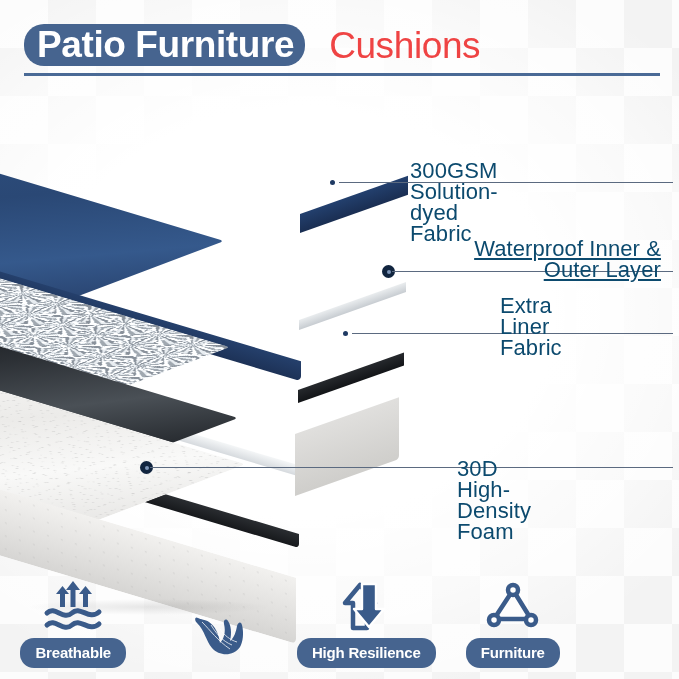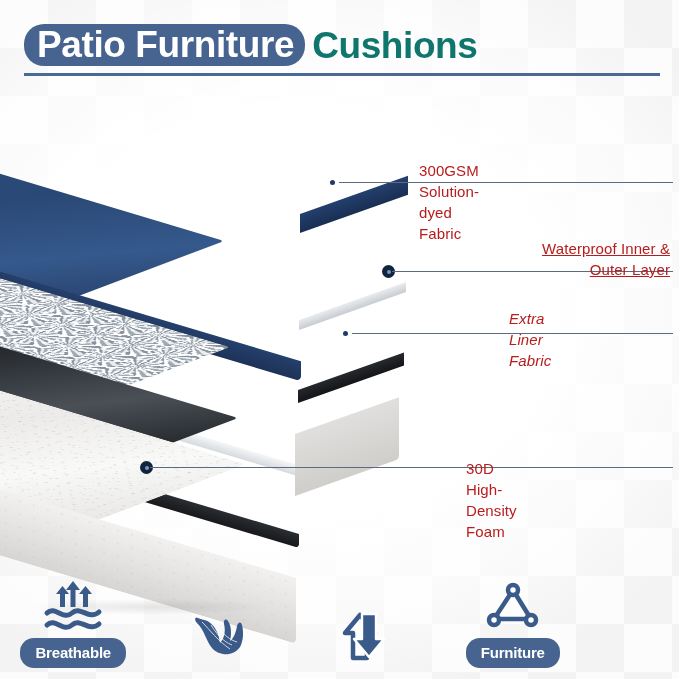--- a/index.html
+++ b/index.html
@@ -39,22 +39,22 @@
     border-radius:20px;
     padding:2px 11px 4px 13px;
     display:flex;align-items:center;height:42px;
     box-sizing:border-box;
   }
   #title-badge-text{
     color:#ffffff;font-weight:bold;font-size:37px;line-height:37px;
     letter-spacing:-0.4px;white-space:nowrap;
   }
   #title-tail{
-    color:#0f766e;font-weight:bold;font-size:37px;line-height:37px;
-    letter-spacing:-0.4px;white-space:nowrap;margin-left:7px;
+    color:#ef4444;font-weight:normal;font-size:37px;line-height:37px;
+    letter-spacing:-0.4px;white-space:nowrap;margin-left:24px;
   }
   #title-rule{
     position:absolute;left:24px;top:73px;width:636px;height:3px;
     background:#4a6a96;
   }
 
   
   #illustration{position:absolute;left:-10px;top:128px;width:440px;height:410px;}
   .slab{position:absolute;}
 
@@ -172,22 +172,22 @@
     background:#ffffff;border:2.2px solid #ffffff;
     box-sizing:border-box;
     display:flex;align-items:center;justify-content:center;
   }
   .callout-dot::after{
     content:"";width:5px;height:5px;border-radius:50%;background:#1f3a63;
   }
   .callout-dot.dark{background:#11253f;border-color:#11253f;}
   .callout-dot.dark::after{background:#7d95b8;width:4px;height:4px;}
   .callout-text{
-    position:absolute;color:#b91c1c;font-size:15px;line-height:21px;
-    white-space:pre-line;font-weight:400;letter-spacing:.1px;margin-left:9px;
+    position:absolute;color:#0c4a6e;font-size:22px;line-height:21px;
+    white-space:pre-line;font-weight:400;letter-spacing:.1px;
   }
   .callout-text.two-line{text-align:right;}
 
   
   #features{
     position:absolute;left:0;top:558px;width:586px;height:110px;
     display:flex;align-items:flex-end;
   }
   .feature{
     flex:1;display:flex;flex-direction:column;align-items:center;
@@ -258,21 +258,21 @@
   <div class="callout">
     <div class="callout-dot dark" id="dot-1" style="left: 382px; top: 265px;"></div>
     <div class="callout-line" id="line-1" style="left: 392px; top: 271px; width: 281px;"></div>
     <div class="callout-text two-line" id="text-1" style="left: 416px; top: 238px; width: 245px; text-align: right; text-decoration: underline;">Waterproof Inner  &amp;
 Outer Layer</div>
   </div>
 
   <div class="callout">
     <div class="callout-dot" id="dot-2" style="left: 339px; top: 327px;"></div>
     <div class="callout-line" id="line-2" style="left: 352px; top: 333px; width: 321px;"></div>
-    <div class="callout-text" id="text-2" style="left: 500px; top: 308px; font-style: italic;">Extra Liner Fabric</div>
+    <div class="callout-text" id="text-2" style="left: 500px; top: 295px;">Extra Liner Fabric</div>
   </div>
 
   <div class="callout">
     <div class="callout-dot dark" id="dot-3" style="left: 140px; top: 461px;"></div>
     <div class="callout-line" id="line-3" style="left: 150px; top: 467px; width: 523px;"></div>
     <div class="callout-text" id="text-3" style="left: 457px; top: 458px;">30D High-Density Foam</div>
   </div>
 
   <div id="features">
 
@@ -309,20 +309,21 @@
       </div>
     </div>
 
     <div class="feature">
       <div class="feature-icon">
         <svg width="52" height="50" viewBox="0 0 52 50" fill="none">
           <path d="M13 47 V22 H5 L20 4 L35 22 H27 V47 Z" fill="none" stroke="#3a5b8a" stroke-width="4.5" stroke-linejoin="round"></path>
           <path d="M22 3 V28 H14 L29 46 L44 28 H36 V3 Z" fill="#3a5b8a" stroke="#ffffff" stroke-width="2.4" stroke-linejoin="round"></path>
         </svg>
       </div>
+      <div class="feature-pill">High Resilience</div>
     </div>
 
     <div class="feature">
       <div class="feature-icon">
         <svg width="56" height="48" viewBox="0 0 56 48" fill="none">
           <g stroke="#3a5b8a" stroke-width="4.5" stroke-linecap="round">
             <line x1="28" y1="8" x2="9" y2="37"></line>
             <line x1="28" y1="8" x2="46" y2="37"></line>
             <line x1="9" y1="37" x2="46" y2="37"></line>
           </g>

